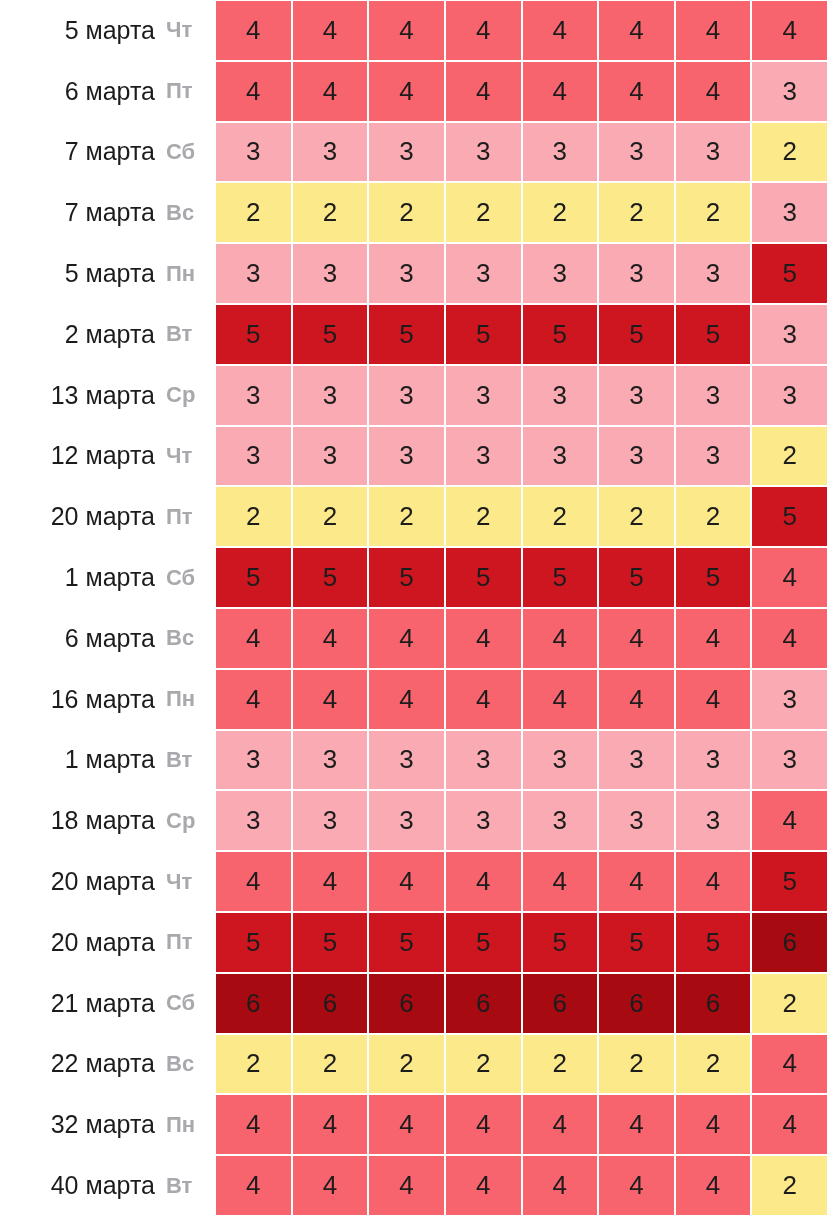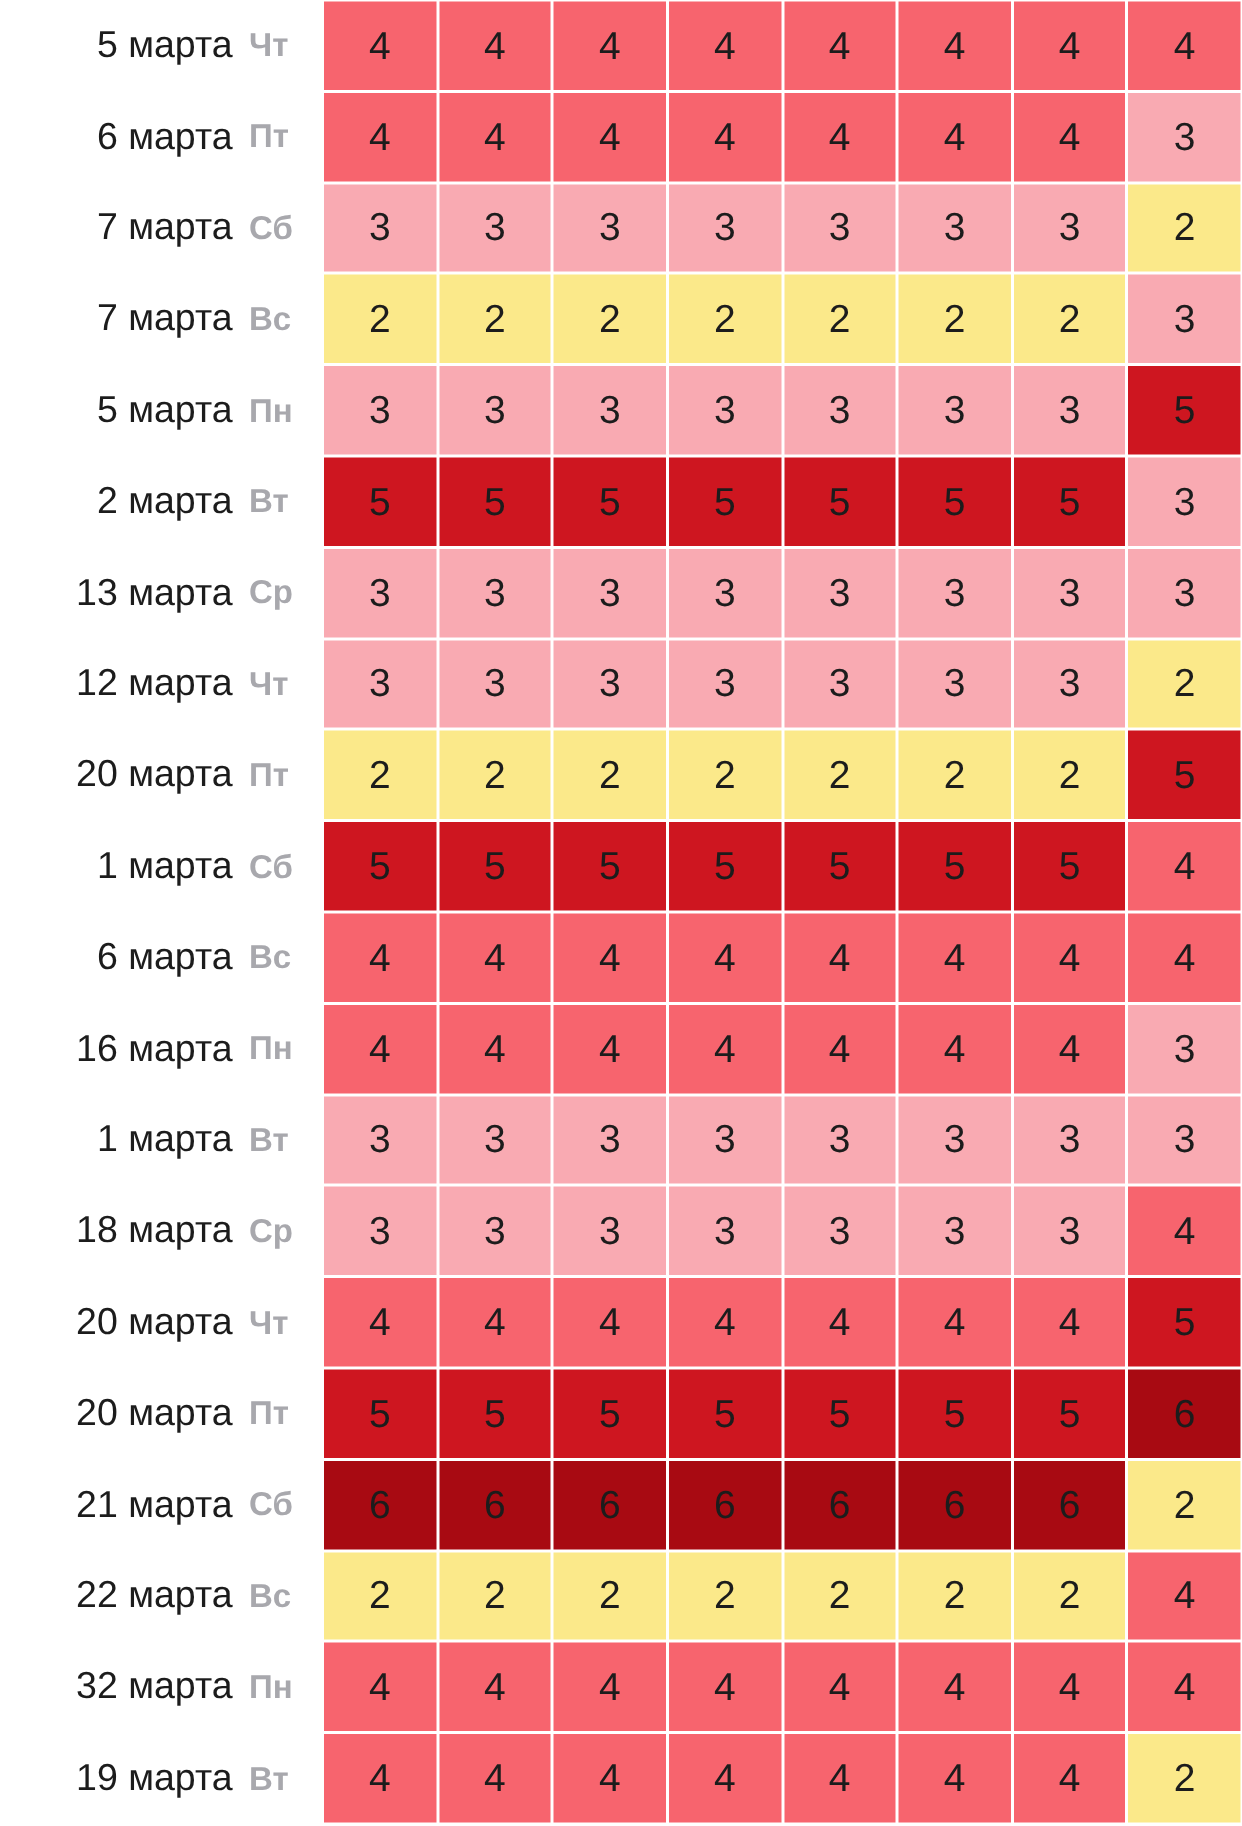--- a/index.html
+++ b/index.html
@@ -368,21 +368,21 @@
         <div class="cell" style="background: rgb(247, 100, 110);">4</div>
         <div class="cell" style="background: rgb(247, 100, 110);">4</div>
         <div class="cell" style="background: rgb(247, 100, 110);">4</div>
         <div class="cell" style="background: rgb(247, 100, 110);">4</div>
         <div class="cell" style="background: rgb(247, 100, 110);">4</div>
         <div class="cell" style="background: rgb(247, 100, 110);">4</div>
       </div>
     </div>
     <div class="row">
       <div class="label-cell">
-        <span class="date-text">19 марта</span>
+        <span class="date-text">40 марта</span>
         <span class="weekday-text">Вт</span>
       </div>
       <div class="cells">
         <div class="cell" style="background: rgb(247, 100, 110);">4</div>
         <div class="cell" style="background: rgb(247, 100, 110);">4</div>
         <div class="cell" style="background: rgb(247, 100, 110);">4</div>
         <div class="cell" style="background: rgb(247, 100, 110);">4</div>
         <div class="cell" style="background: rgb(247, 100, 110);">4</div>
         <div class="cell" style="background: rgb(247, 100, 110);">4</div>
         <div class="cell" style="background: rgb(247, 100, 110);">4</div>

